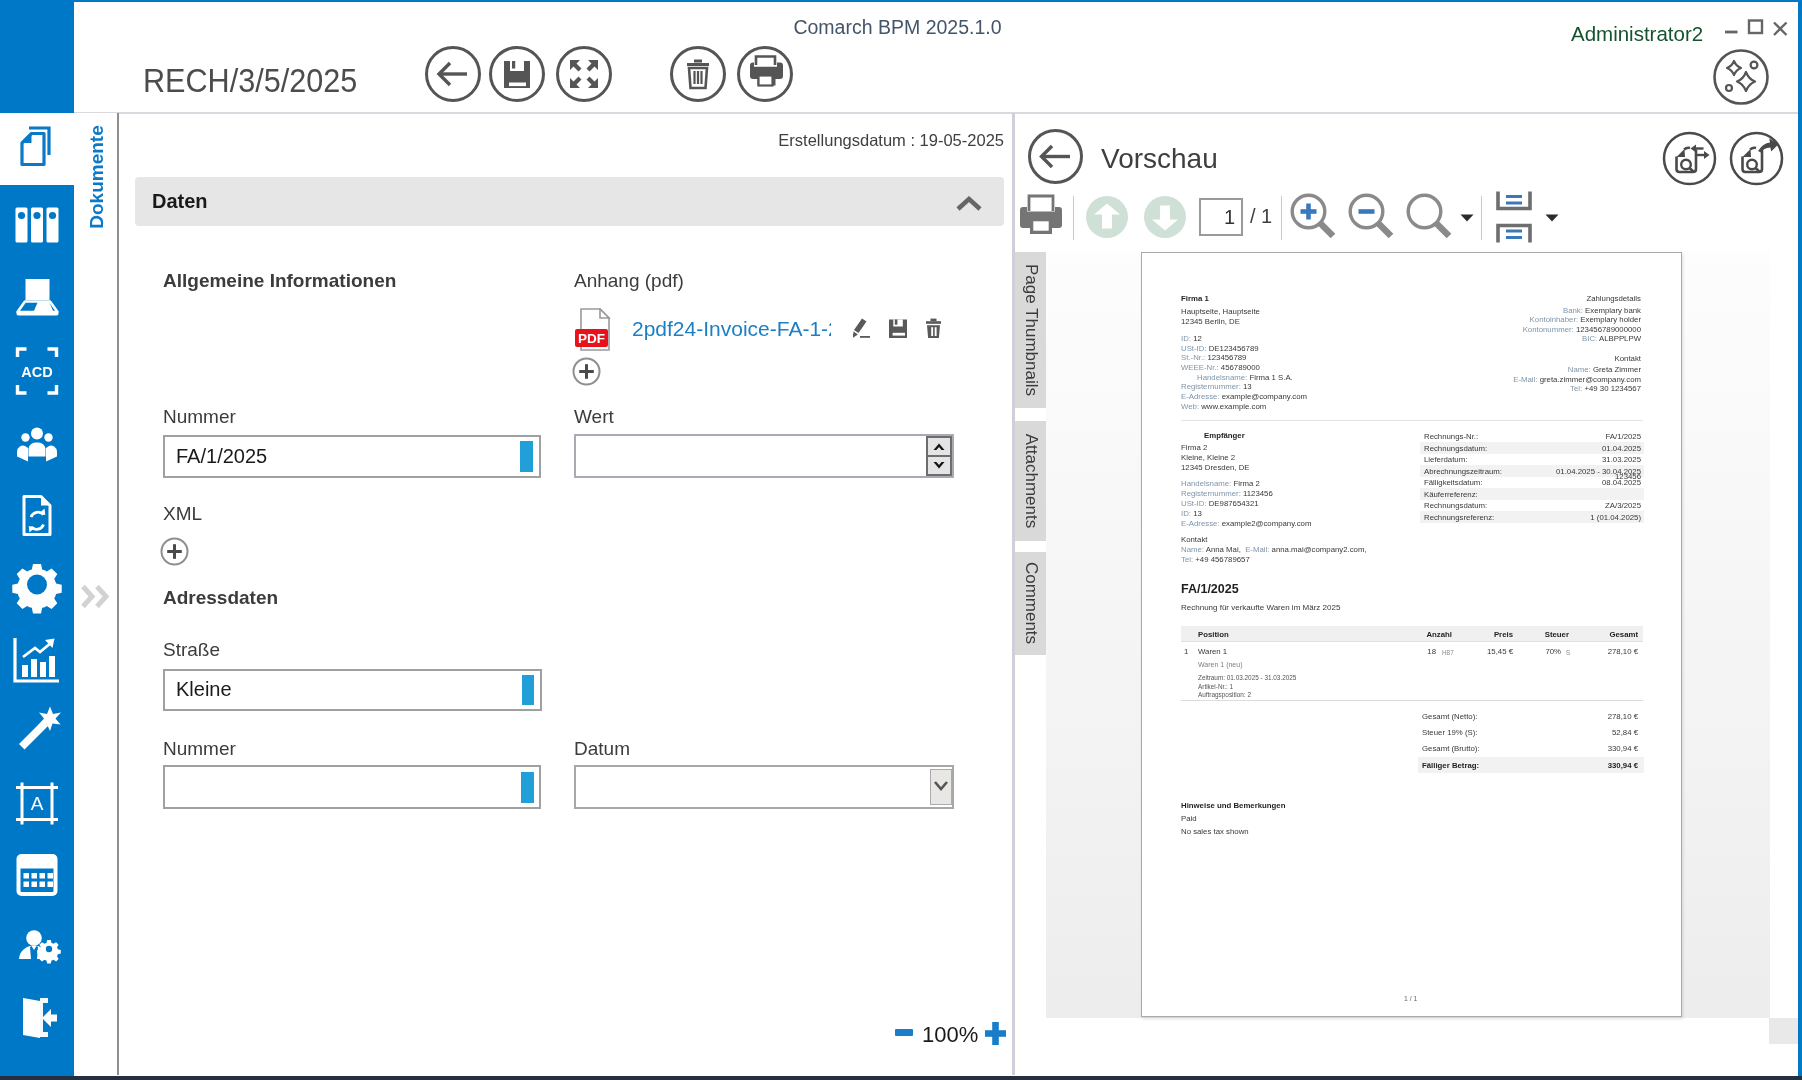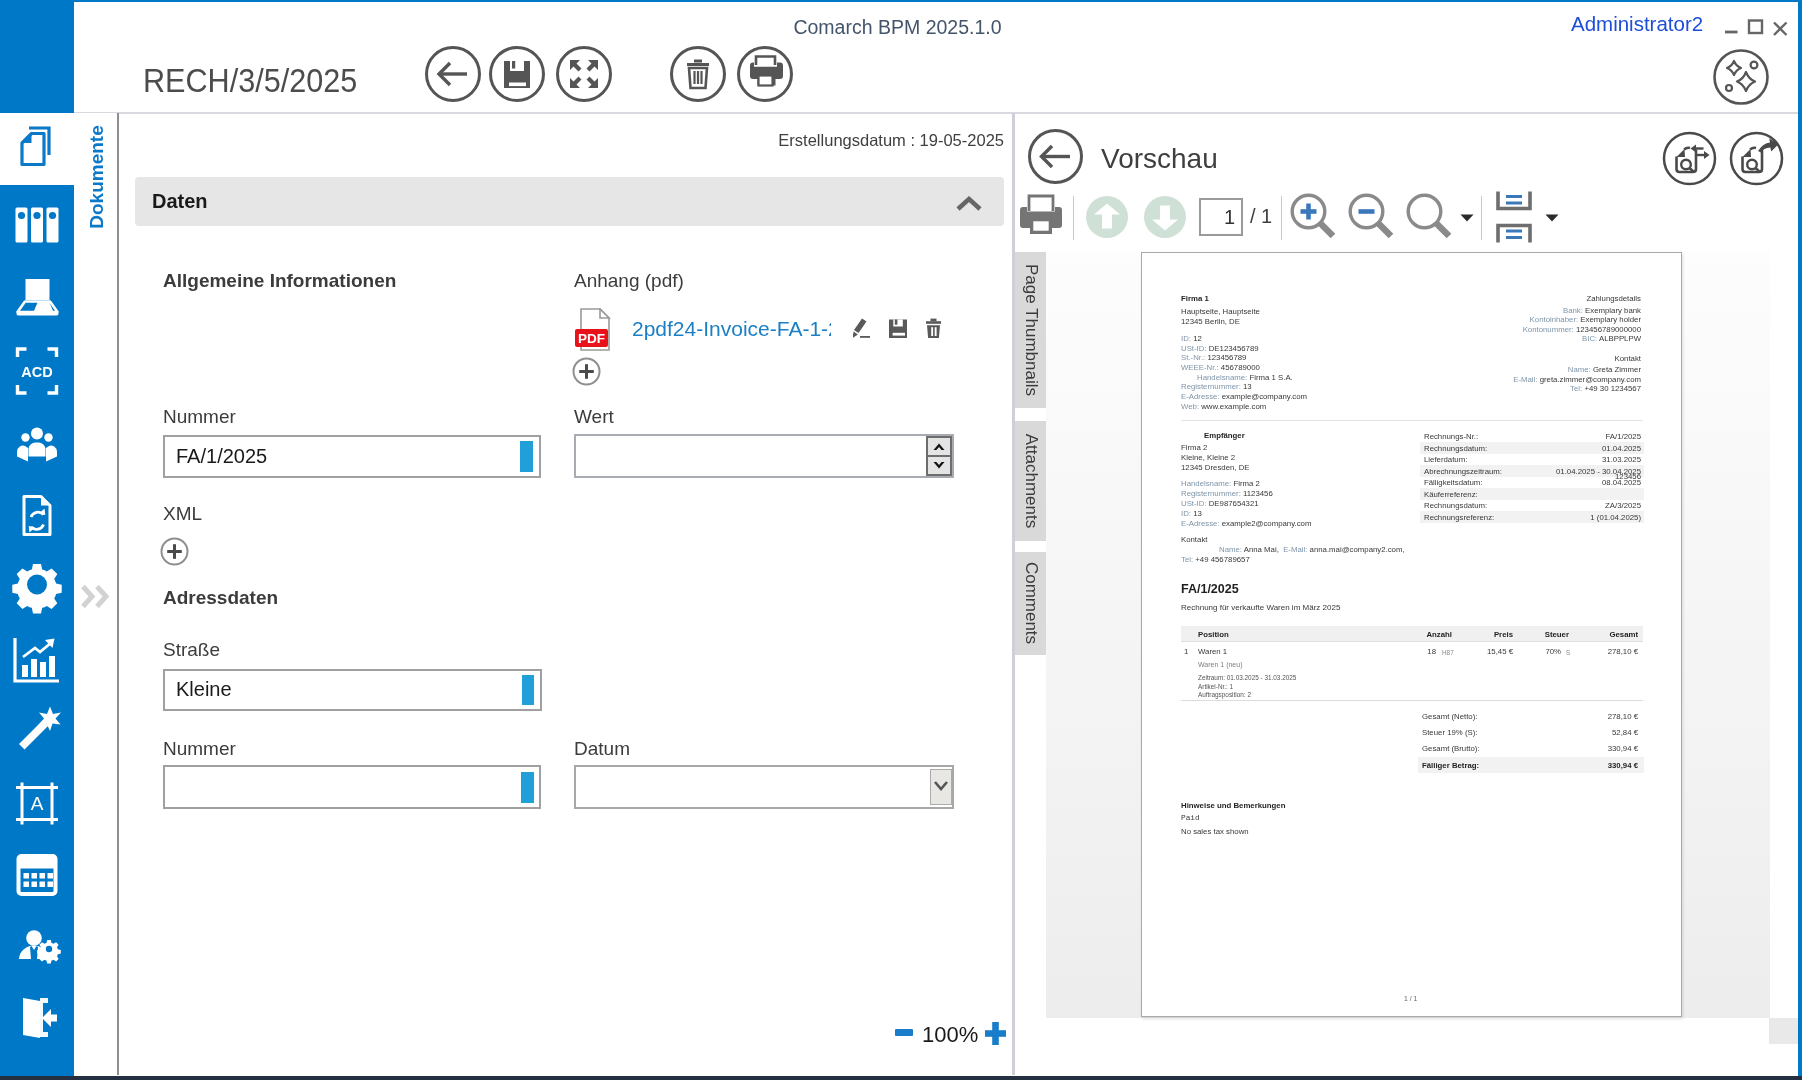--- a/index.html
+++ b/index.html
@@ -10,21 +10,21 @@
 </style>
 </head>
 <body>
 
 <div class="abs" style="left:0;top:0;width:1802px;height:2px;background:#0078c8;"></div>
 <div class="abs" style="left:1798px;top:0;width:4px;height:1080px;background:#0078c8;"></div>
 <div class="abs" style="left:0;top:1076px;width:1802px;height:4px;background:#243040;"></div>
 
 <div class="abs" style="left:74px;top:112px;width:1724px;height:2px;background:#d9d9e0;"></div>
 <div class="abs" style="left:0;top:16px;width:1795px;text-align:center;font-size:19.5px;color:#44546a;">Comarch BPM 2025.1.0</div>
-<div class="abs" style="left:1571px;top:12px;font-size:20.5px;color:#1d4ed8;">Administrator2</div>
+<div class="abs" style="left:1571px;top:22px;font-size:20.5px;color:#14532d;">Administrator2</div>
 
 <svg class="abs" style="left:1718px;top:18px;" width="76" height="20" viewBox="0 0 76 20">
   <line x1="7" y1="14" x2="19.5" y2="14" stroke="#666" stroke-width="2.8"></line>
   <rect x="31" y="2.5" width="13" height="12.5" fill="none" stroke="#666" stroke-width="2.4"></rect>
   <line x1="56" y1="4.5" x2="68.5" y2="17" stroke="#666" stroke-width="2.4"></line>
   <line x1="68.5" y1="4.5" x2="56" y2="17" stroke="#666" stroke-width="2.4"></line>
 </svg>
 <div class="abs" style="left:143px;top:61px;font-size:34px;font-weight:300;color:#4c4c4c;transform:scaleX(0.90);transform-origin:left top;">RECH/3/5/2025</div>
 
 <svg class="abs" style="left:424px;top:45px;" width="380" height="59" viewBox="0 0 380 59">
@@ -413,21 +413,21 @@
   <div class="iv b" style="left:39px;top:178px;padding-left:23px;">Empfänger</div>
   <div class="iv" style="left:39px;top:190px;">Firma 2</div>
   <div class="iv" style="left:39px;top:200px;">Kleine, Kleine 2</div>
   <div class="iv" style="left:39px;top:210px;">12345 Dresden, DE</div>
   <div class="iv" style="left:39px;top:226px;"><span class="lb">Handelsname:</span> Firma 2</div>
   <div class="iv" style="left:39px;top:236px;"><span class="lb">Registernummer:</span> 1123456</div>
   <div class="iv" style="left:39px;top:246px;"><span class="lb">USt-ID:</span> DE987654321</div>
   <div class="iv" style="left:39px;top:256px;"><span class="lb">ID:</span> 13</div>
   <div class="iv" style="left:39px;top:266px;"><span class="lb">E-Adresse:</span> example2@company.com</div>
   <div class="iv" style="left:39px;top:282px;">Kontakt</div>
-  <div class="iv" style="left:39px;top:292px;margin-left:38px;"><span class="lb">Name:</span> Anna Mai,&nbsp; <span class="lb">E-Mail:</span> anna.mai@company2.com,</div>
+  <div class="iv" style="left:39px;top:292px;"><span class="lb">Name:</span> Anna Mai,&nbsp; <span class="lb">E-Mail:</span> anna.mai@company2.com,</div>
   <div class="iv" style="left:39px;top:302px;"><span class="lb">Tel:</span> +49 456789657</div>
 
   <div class="abs" style="left:278px;top:189px;width:224px;height:11.5px;background:#f2f2f2;"></div>
   <div class="abs" style="left:278px;top:212px;width:224px;height:11.5px;background:#f2f2f2;"></div>
   <div class="abs" style="left:278px;top:235px;width:224px;height:11.5px;background:#f2f2f2;"></div>
   <div class="abs" style="left:278px;top:258px;width:224px;height:11.5px;background:#f2f2f2;"></div>
   <div class="iv" style="left:282px;top:179px;">Rechnungs-Nr.:</div>
     <div class="iv rr" style="right:40px;top:179px;">FA/1/2025</div>
   <div class="iv" style="left:282px;top:190.5px;">Rechnungsdatum:</div>
     <div class="iv rr" style="right:40px;top:190.5px;">01.04.2025</div>
@@ -471,17 +471,17 @@
     <div class="iv rr" style="right:43px;top:459px;">278,10 €</div>
   <div class="iv" style="left:280px;top:475px;">Steuer 19% (S):</div>
     <div class="iv rr" style="right:43px;top:475px;">52,84 €</div>
   <div class="iv" style="left:280px;top:491px;">Gesamt (Brutto):</div>
     <div class="iv rr" style="right:43px;top:491px;">330,94 €</div>
   <div class="abs" style="left:276px;top:504px;width:226px;height:16px;background:#f2f2f2;"></div>
   <div class="iv b" style="left:280px;top:508px;">Fälliger Betrag:</div>
     <div class="iv rr b" style="right:43px;top:508px;">330,94 €</div>
 
   <div class="iv b" style="left:39px;top:548px;">Hinweise und Bemerkungen</div>
-  <div class="iv" style="left:39px;top:561px;font-family:Liberation Mono, monospace;">Paid</div>
+  <div class="iv" style="left:39px;top:561px;">Paid</div>
   <div class="iv" style="left:39px;top:574px;">No sales tax shown</div>
 
   <div class="iv" style="left:262px;top:741px;color:#666;font-size:6.8px;">1 / 1</div>
 </div>
 
 </body></html>

